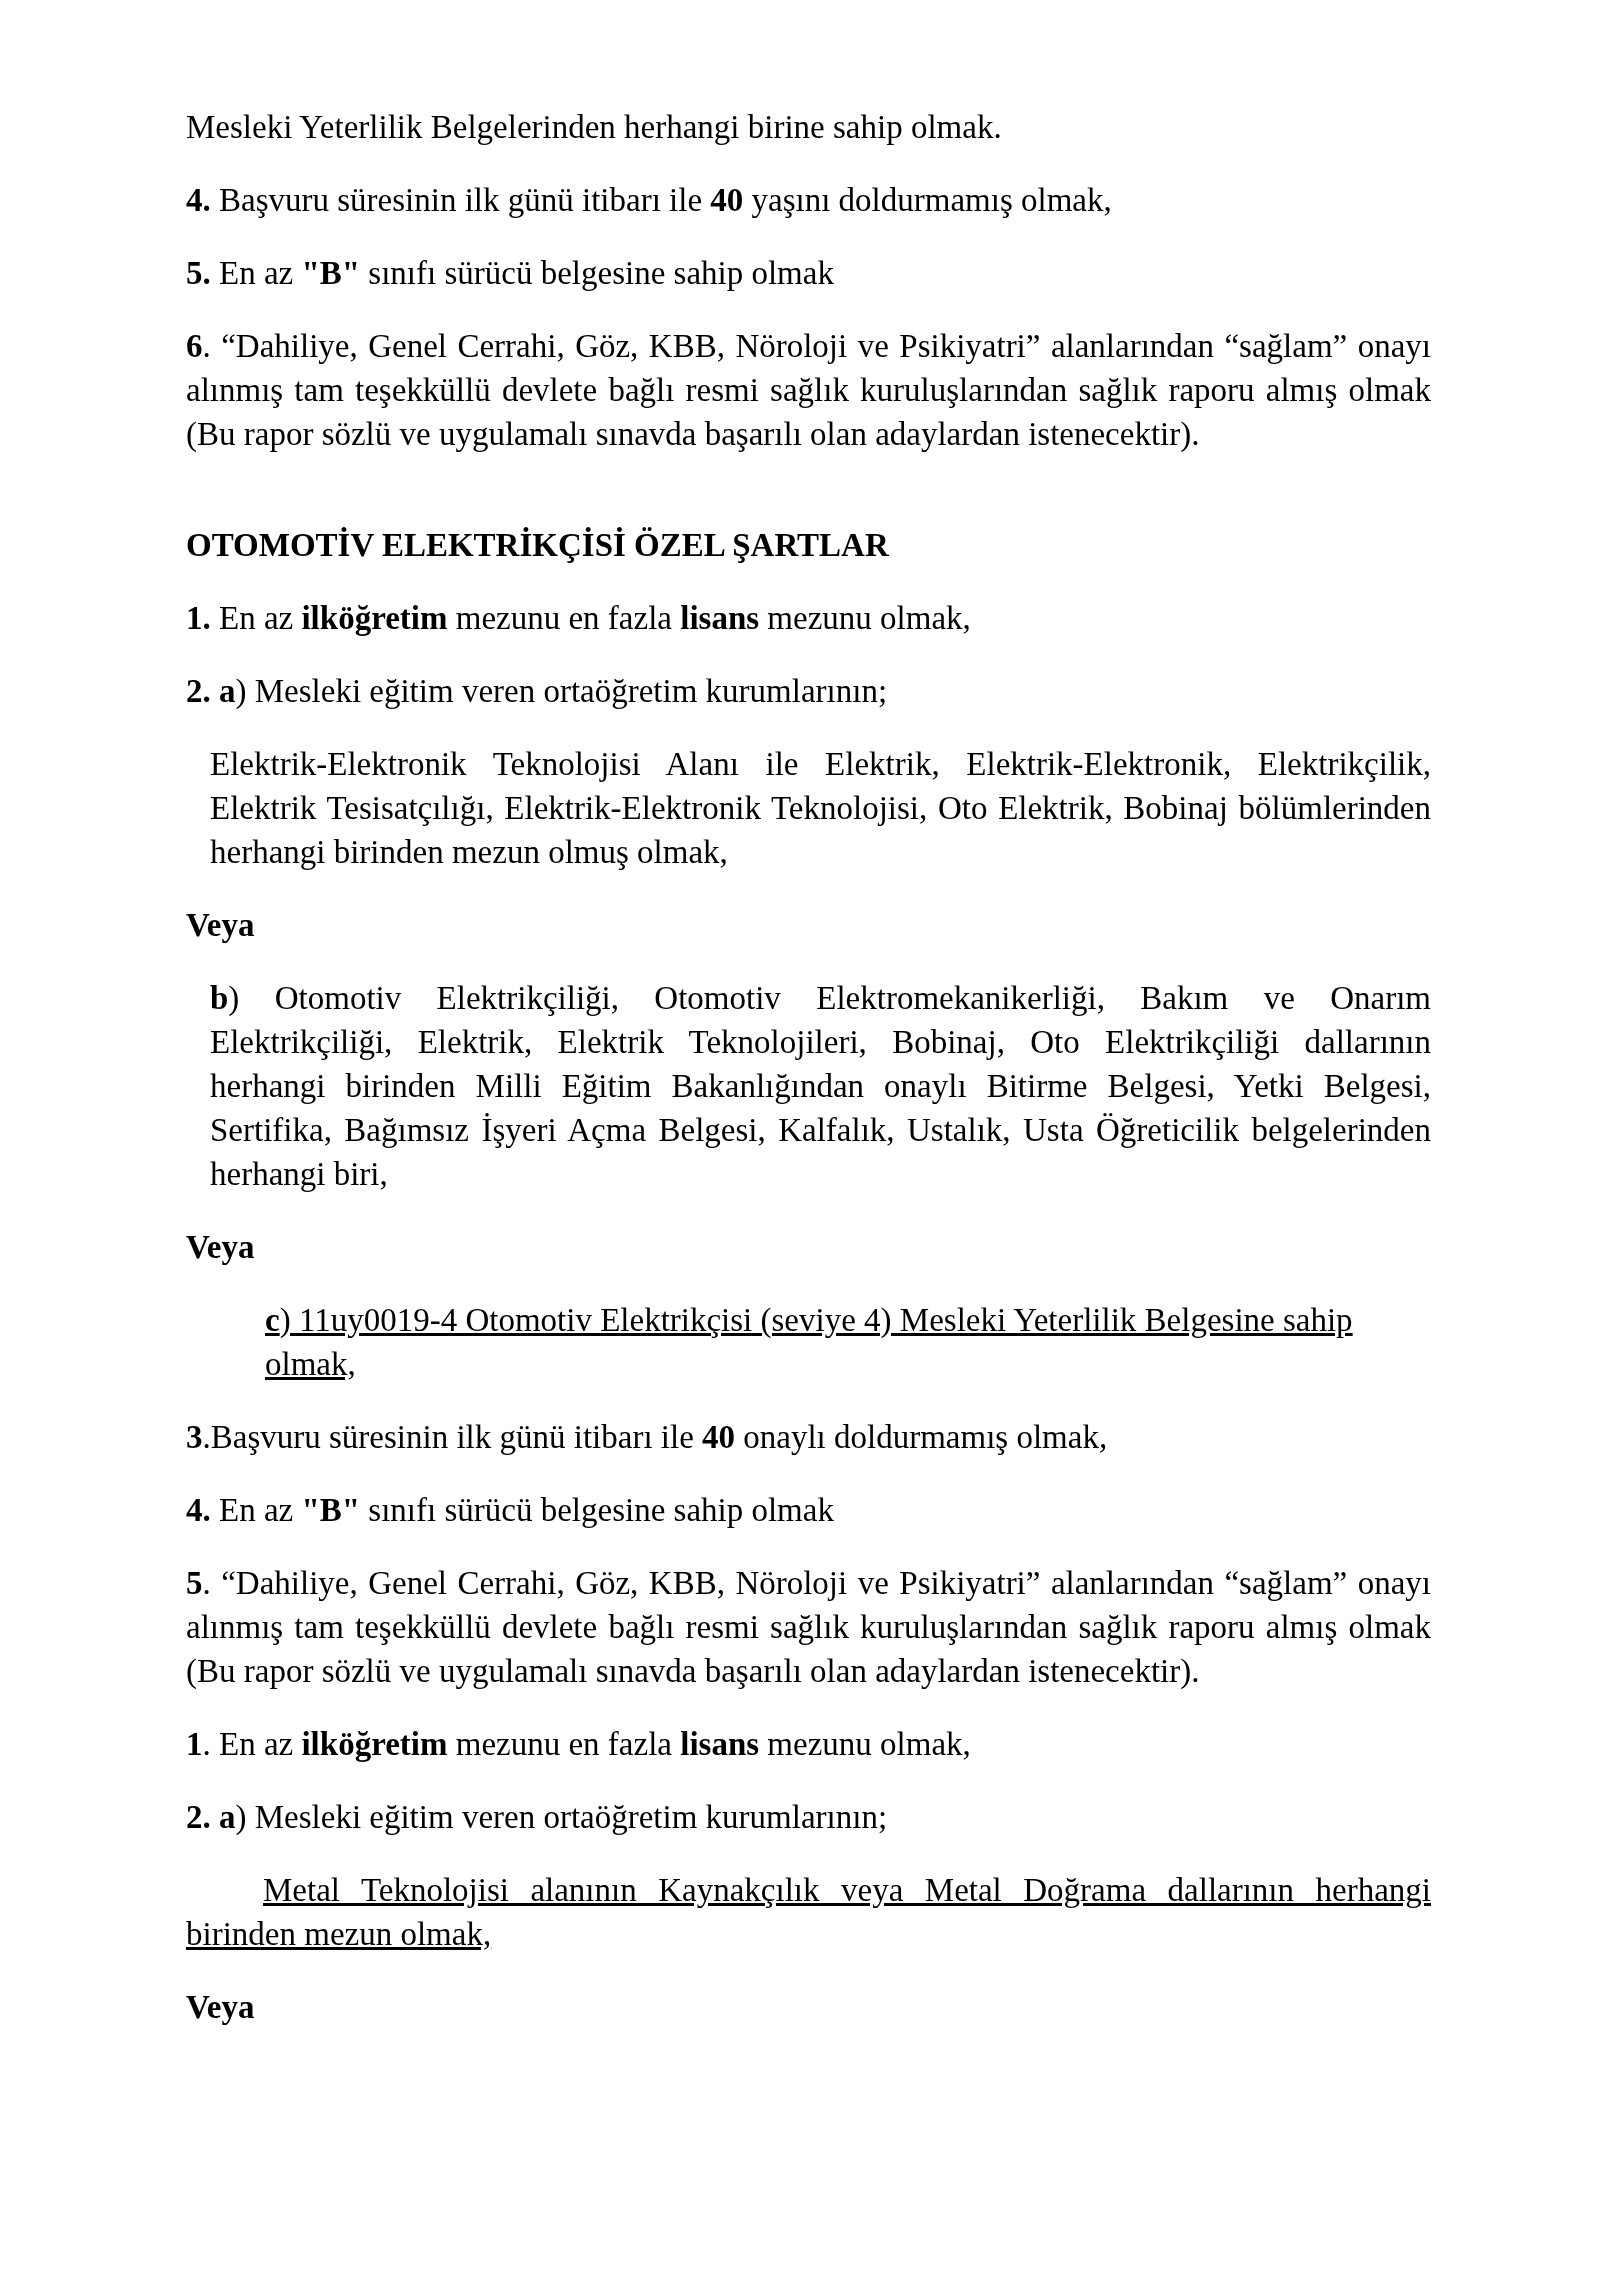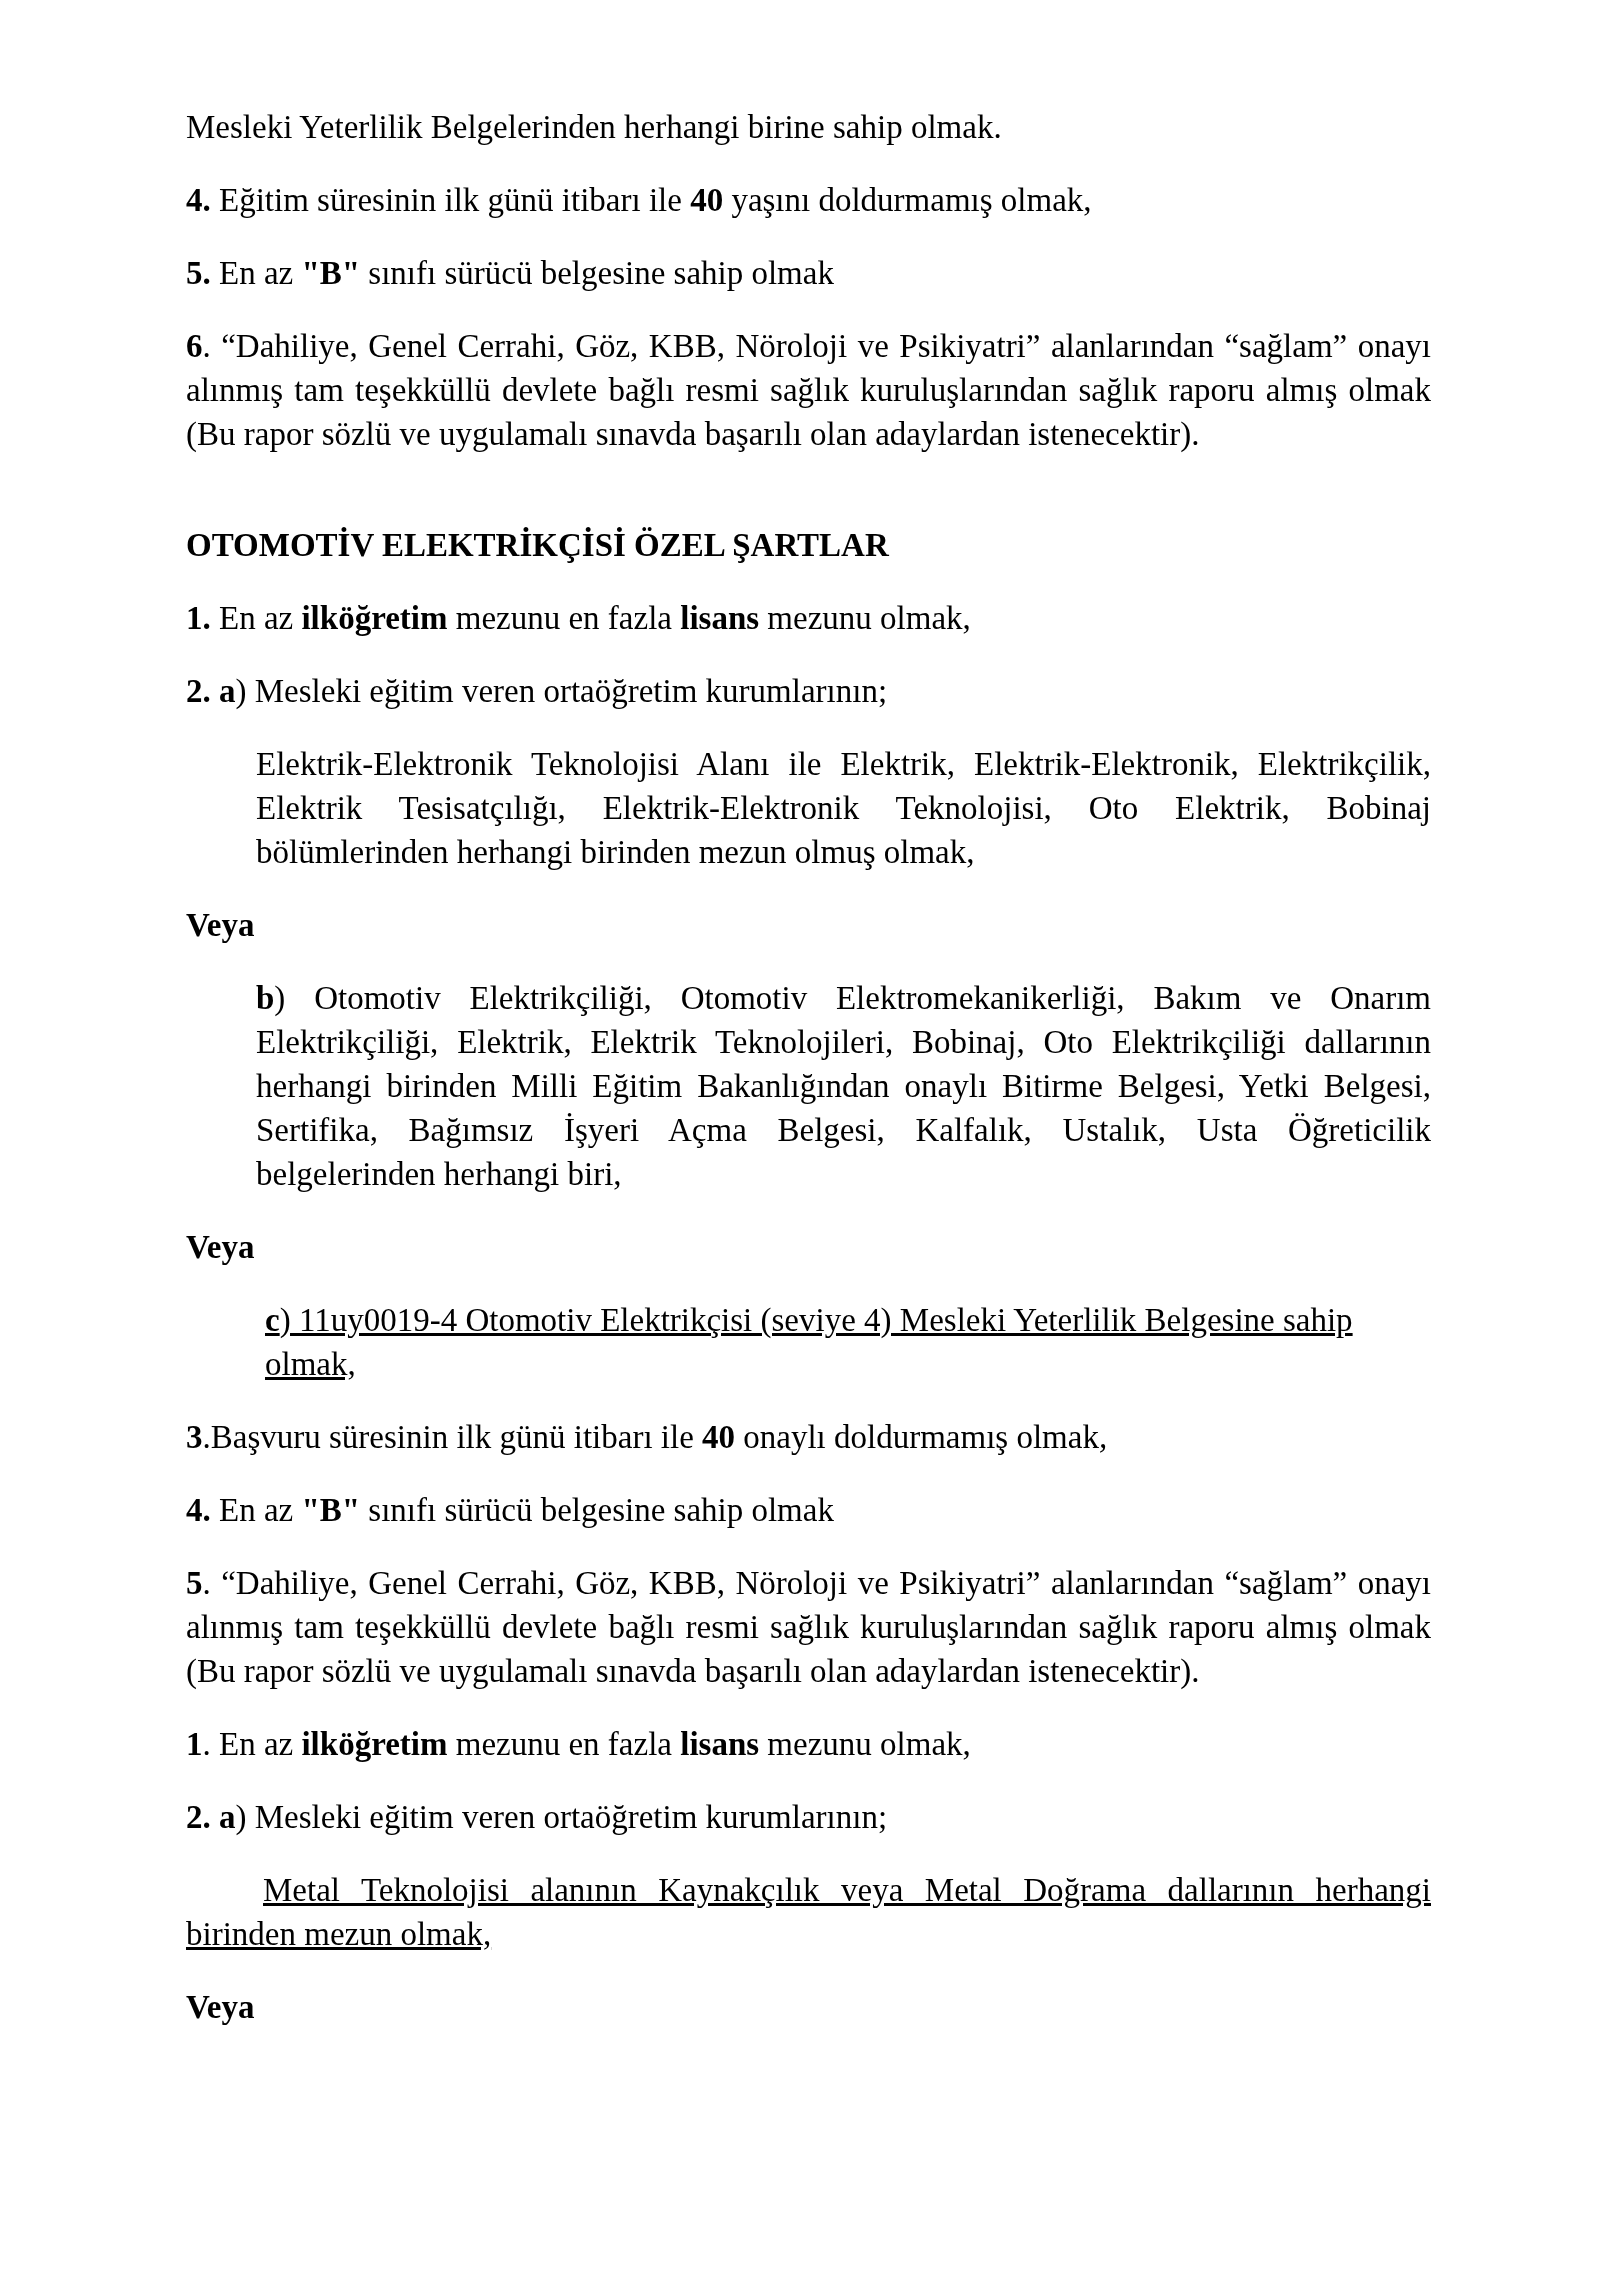--- a/index.html
+++ b/index.html
@@ -24,32 +24,32 @@
     margin: 0 0 29px 0;
   }
   .doc p.heading {
     font-weight: bold;
     margin-top: 67px;
   }
   .doc p.justify {
     text-align: justify;
     text-justify: inter-word;
   }
-  .doc p.indent   { margin-left: 70px; }
+  .doc p.indent   { margin-left: 24px; }
   .doc p.indent-c { margin-left: 79px; text-decoration: underline; }
   .doc p.first-indent { text-indent: 77px; text-decoration: underline; }
   .doc b { font-weight: bold; }
 </style>
 </head>
 <body>
 
 <div class="page">
   <div class="doc">
       <p><span>Mesleki Yeterlilik Belgelerinden herhangi birine sahip olmak.</span></p>
-      <p><b>4.</b><span> Eğitim süresinin ilk günü itibarı ile </span><b>40</b><span> yaşını doldurmamış olmak,</span></p>
+      <p><b>4.</b><span> Başvuru süresinin ilk günü itibarı ile </span><b>40</b><span> yaşını doldurmamış olmak,</span></p>
       <p><b>5.</b><span> En az </span><b>"B"</b><span> sınıfı sürücü belgesine sahip olmak</span></p>
       <p class="justify"><b>6</b><span>. “Dahiliye, Genel Cerrahi, Göz, KBB, Nöroloji ve Psikiyatri” alanlarından “sağlam” onayı alınmış tam teşekküllü devlete bağlı resmi sağlık kuruluşlarından sağlık raporu almış olmak (Bu rapor sözlü ve uygulamalı sınavda başarılı olan adaylardan istenecektir).</span></p>
       <p class="heading"><b>OTOMOTİV ELEKTRİKÇİSİ ÖZEL ŞARTLAR</b></p>
       <p><b>1.</b><span> En az </span><b>ilköğretim</b><span> mezunu en fazla </span><b>lisans</b><span> mezunu olmak,</span></p>
       <p><b>2. a</b><span>) Mesleki eğitim veren ortaöğretim kurumlarının;</span></p>
       <p class="justify indent"><span>Elektrik-Elektronik Teknolojisi Alanı ile Elektrik, Elektrik-Elektronik, Elektrikçilik, Elektrik Tesisatçılığı, Elektrik-Elektronik Teknolojisi, Oto Elektrik, Bobinaj bölümlerinden herhangi birinden mezun olmuş olmak,</span></p>
       <p><b>Veya</b></p>
       <p class="justify indent"><b>b</b><span>) Otomotiv Elektrikçiliği, Otomotiv Elektromekanikerliği, Bakım ve Onarım Elektrikçiliği, Elektrik, Elektrik Teknolojileri, Bobinaj, Oto Elektrikçiliği dallarının herhangi birinden Milli Eğitim Bakanlığından onaylı Bitirme Belgesi, Yetki Belgesi, Sertifika, Bağımsız İşyeri Açma Belgesi, Kalfalık, Ustalık, Usta Öğreticilik belgelerinden herhangi biri,</span></p>
       <p><b>Veya</b></p>
       <p class="indent-c"><b>c</b><span>) 11uy0019-4 Otomotiv Elektrikçisi (seviye 4) Mesleki Yeterlilik Belgesine sahip olmak,</span></p>

